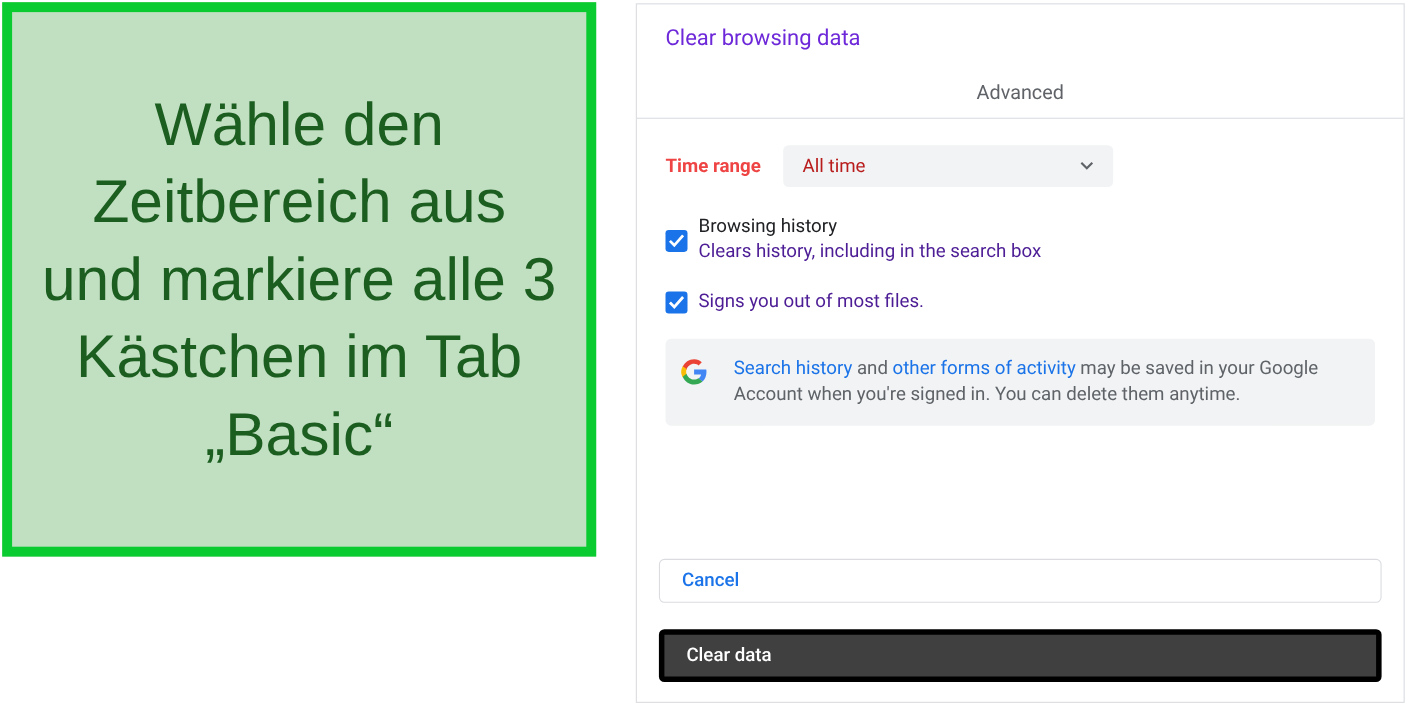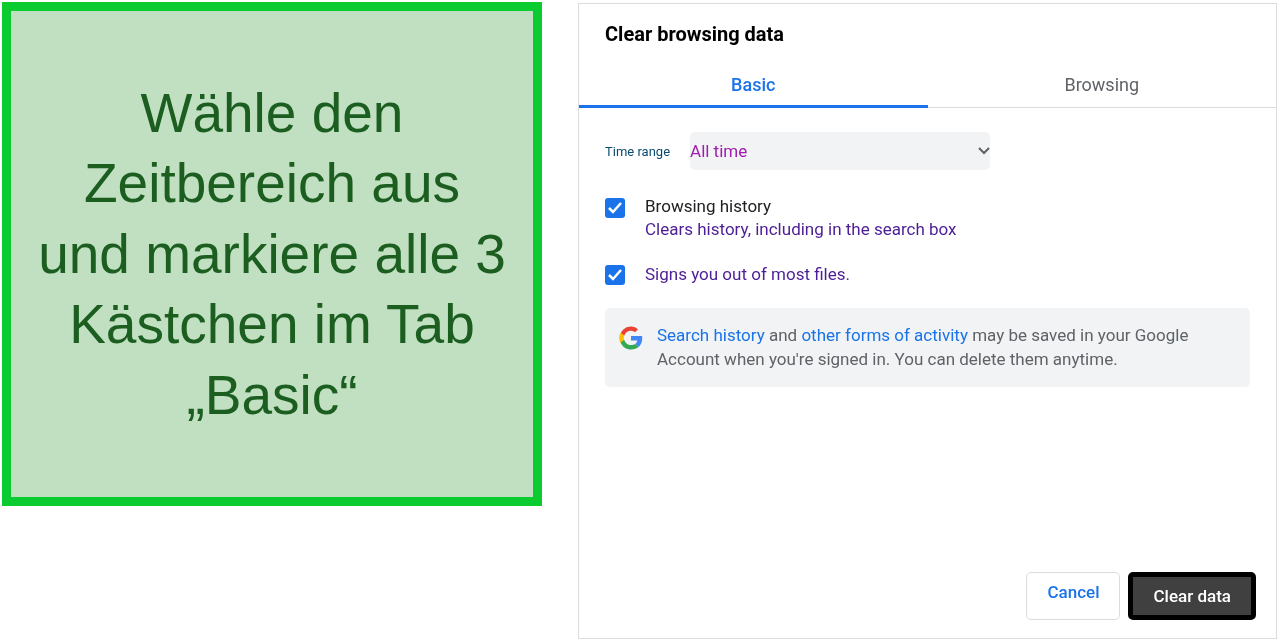--- a/index.html
+++ b/index.html
@@ -40,23 +40,23 @@
     background: #fff;
     display: flex;
     flex-direction: column;
     height: 636px;
     margin-top: 1px;
     font-size: 17px;
     color: #202124;
   }
   .dialog-title {
     font-size: 20px;
-    font-weight: 700;
+    font-weight: 400;
     padding: 18px 26px 18px 26px;
-    color: #000000;
+    color: #6d28d9;
   }
 
   
   .tabs {
     display: flex;
     border-bottom: 1px solid #dadce0;
   }
   .tab {
     flex: 1;
     text-align: center;
@@ -83,46 +83,47 @@
     padding: 24px 26px 0 26px;
     flex: 1;
   }
   .time-range-row {
     display: flex;
     align-items: center;
     gap: 20px;
     margin-bottom: 26px;
   }
   .time-range-label {
-    color: #0c4a6e;
-    font-size: 13px;
+    color: #ef4444;
+    font-size: 17px;
+    font-weight: bold;
   }
   .select {
     background: #f1f3f4;
     border-radius: 5px;
-    padding: 9px 0;
+    padding: 9px 18px;
     width: 300px;
     display: flex;
     align-items: center;
     justify-content: space-between;
     cursor: pointer;
     font-size: 17px;
-    color: #a21caf;
+    color: #b91c1c;
   }
   .select-caret {
     margin-left: auto;
     color: #5f6368;
   }
   .select-caret svg { display:block; }
 
   .option-row {
     display: flex;
-    gap: 20px;
+    gap: 10px;
     margin-bottom: 22px;
-    align-items: flex-start;
+    align-items: center;
   }
   .checkbox {
     width: 20px; height: 20px;
     border-radius: 3px;
     background: #1a73e8;
     display: flex;
     align-items: center;
     justify-content: center;
     flex-shrink: 0;
     margin-top: 2px;
@@ -131,42 +132,43 @@
   .checkbox svg { display:block; }
   .option-text { flex:1; }
   .option-title { color:#202124; font-size:17px; margin-bottom:2px; }
   .option-desc { color:#4c1d95; font-size:17px; line-height:1.35; }
 
   .info-box {
     background: #f1f3f4;
     border-radius: 5px;
     padding: 16px 16px 16px 14px;
     display: flex;
-    gap: 14px;
+    gap: 24px;
     align-items: flex-start;
     margin-top: 4px;
   }
   .g-logo {
     width: 24px; height: 24px;
     flex-shrink: 0;
     margin-top: 2px;
   }
   .info-text {
     color:#5f6368;
     font-size:17px;
     line-height:1.4;
   }
   .info-text .link { color:#1a73e8; cursor:pointer; }
 
   
   .footer {
     display:flex;
     justify-content:flex-end;
-    gap:8px;
+    gap:24px;
     padding: 14px 20px 18px 20px;
+    flex-direction: column;
   }
   .btn {
     padding: 9px 20px;
     border-radius: 5px;
     font-size: 17px;
     cursor: pointer;
     font-weight: 500;
   }
   .btn-cancel {
     background:#fff;
@@ -183,22 +185,21 @@
 <body>
 
 <div class="instruction-panel">
   <div class="instruction-text">Wähle den Zeitbereich aus und markiere alle 3 Kästchen im Tab „Basic“</div>
 </div>
 
 <div class="dialog">
   <div class="dialog-title">Clear browsing data</div>
 
   <div class="tabs">
-    <div class="tab active">Basic</div>
-    <div class="tab">Browsing</div>
+    <div class="tab">Advanced</div>
   </div>
 
   <div class="content">
 
     <div class="time-range-row">
       <div class="time-range-label">Time range</div>
       <div class="select">
         <span>All time</span>
         <span class="select-caret">
           <svg width="12" height="8" viewBox="0 0 12 8">

